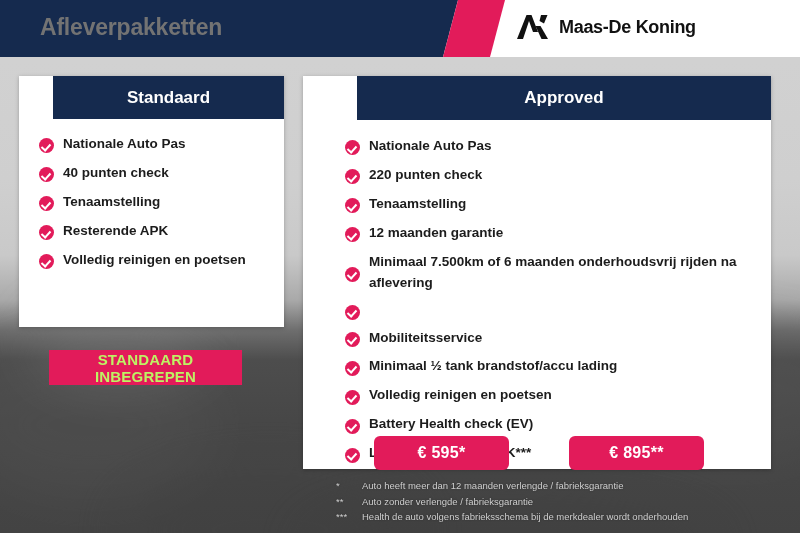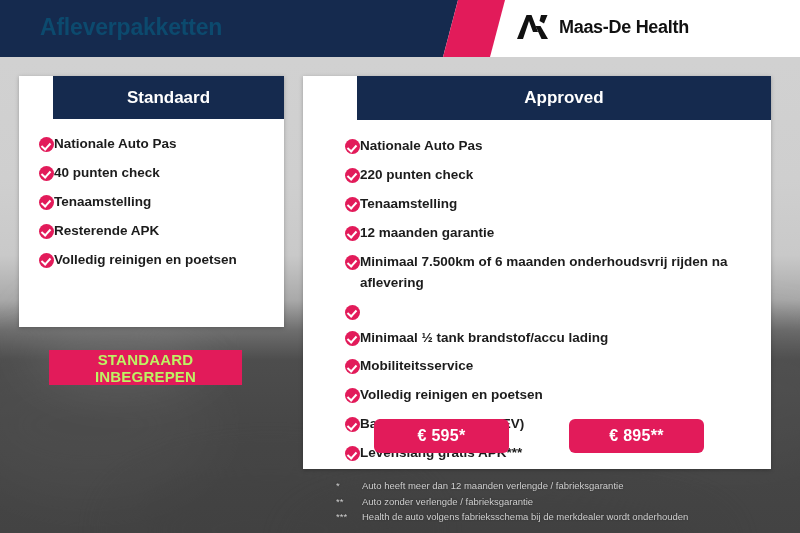--- a/index.html
+++ b/index.html
@@ -62,21 +62,21 @@
     left: 0; top: 0;
     width: 520px; height: 57px;
     background: #e21b5a;
     clip-path: polygon(458px 0, 505px 0, 490px 57px, 443px 57px);
   }
   .header-title {
     position: absolute;
     left: 40px; top: 14px;
     font-size: 23px;
     font-weight: bold;
-    color: #0c4a6e;
+    color: #737373;
     letter-spacing: -0.2px;
   }
 
   .brand {
     position: absolute;
     left: 516px; top: 12px;
     display: flex;
     align-items: center;
     gap: 9px;
   }
@@ -108,21 +108,22 @@
   #card-standaard .list { padding: 15px 0 0 20px; }
 
   #card-approved { left: 303px; top: 76px; width: 468px; height: 393px; padding-left: 20px; }
   #card-approved .card-head { height: 44px; line-height: 44px; font-size: 17px; }
   #card-approved .list { padding: 16px 0 0 22px; }
 
   
   .list { list-style: none; }
   .feature {
     display: flex;
-    align-items: flex-start;
+    align-items: center;
+    gap: 9px;
     margin-bottom: 8px;
   }
   .feature-text {
     font-size: 13.5px;
     font-weight: bold;
     color: #1c1c1c;
     line-height: 1.55;
     max-width: 430px;
   }
   #card-standaard .feature { margin-bottom: 8px; }
@@ -157,21 +158,21 @@
     color: #bef264;
     font-family: "Liberation Sans", sans-serif;
     font-size: 15px;
     font-weight: bold;
     letter-spacing: .2px;
     cursor: pointer;
   }
 
   .price-row {
     position: absolute;
-    left: 0; top: 343px;
+    left: 0; top: 360px;
     width: 472px;
     display: flex;
     justify-content: center;
     gap: 60px;
   }
   .btn-price {
     width: 135px; height: 34px;
     border: 0;
     border-radius: 6px;
     background: #e21b5a;
@@ -219,21 +220,21 @@
     <div class="header-navy"></div>
     <div class="header-pink"></div>
     <div class="header-title">Afleverpakketten</div>
 
     <div class="brand">
       <svg class="brand-mark" viewBox="0 0 34 30">
         <path d="M10.5 3 L15.5 3 L22 20 L17 20 L13 9 L7 27 L1 27 Z" fill="#111111"></path>
         <path d="M19.5 14 L24.5 14 L32 27 L25.5 27 Z" fill="#111111"></path>
         <path d="M25 3 L31.5 3 L28 11.5 L23.5 9 Z" fill="#111111"></path>
       </svg>
-      <span class="brand-name">Maas-De Health</span>
+      <span class="brand-name">Maas-De Koning</span>
     </div>
   </div>
 
   <div class="card" id="card-standaard">
     <div class="card-head">Standaard</div>
     <div class="card-body">
       <ul class="list">
         <li class="feature">
           <span class="check"></span>
           <span class="feature-text">Nationale Auto Pas</span>
@@ -281,25 +282,25 @@
         </li>
         <li class="feature">
           <span class="check"></span>
           <span class="feature-text">Minimaal 7.500km of 6 maanden onderhoudsvrij rijden na aflevering</span>
         </li>
         <li class="feature">
           <span class="check"></span>
         </li>
         <li class="feature">
           <span class="check"></span>
+          <span class="feature-text">Mobiliteitsservice</span>
+        </li>
+        <li class="feature">
+          <span class="check"></span>
           <span class="feature-text">Minimaal ½ tank brandstof/accu lading</span>
-        </li>
-        <li class="feature">
-          <span class="check"></span>
-          <span class="feature-text">Mobiliteitsservice</span>
         </li>
         <li class="feature">
           <span class="check"></span>
           <span class="feature-text">Volledig reinigen en poetsen</span>
         </li>
         <li class="feature">
           <span class="check"></span>
           <span class="feature-text">Battery Health check (EV)</span>
         </li>
         <li class="feature">

